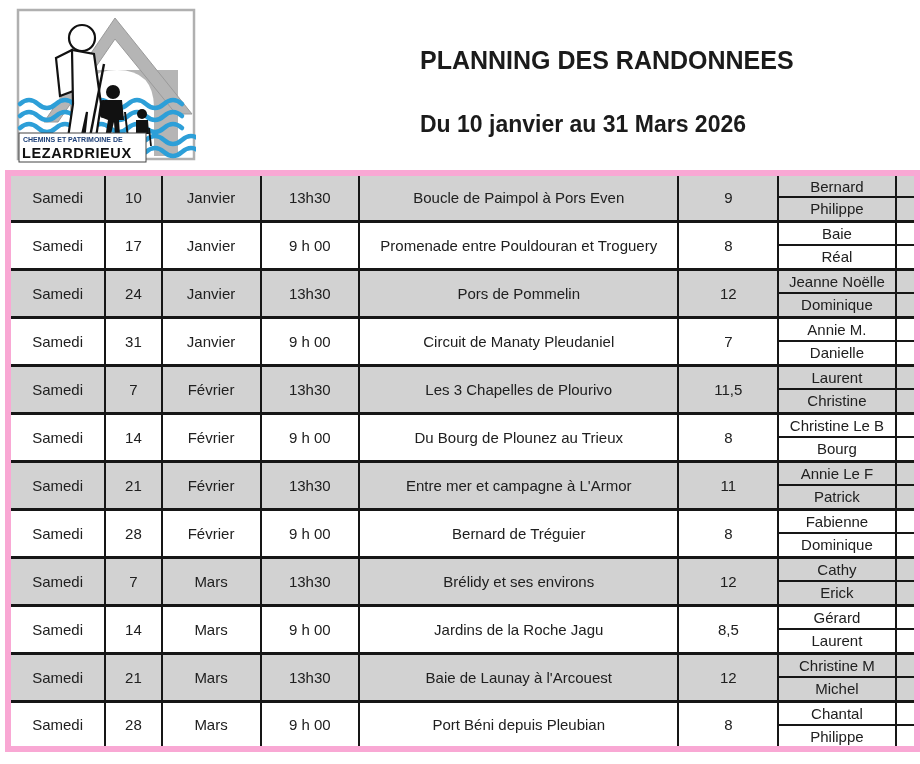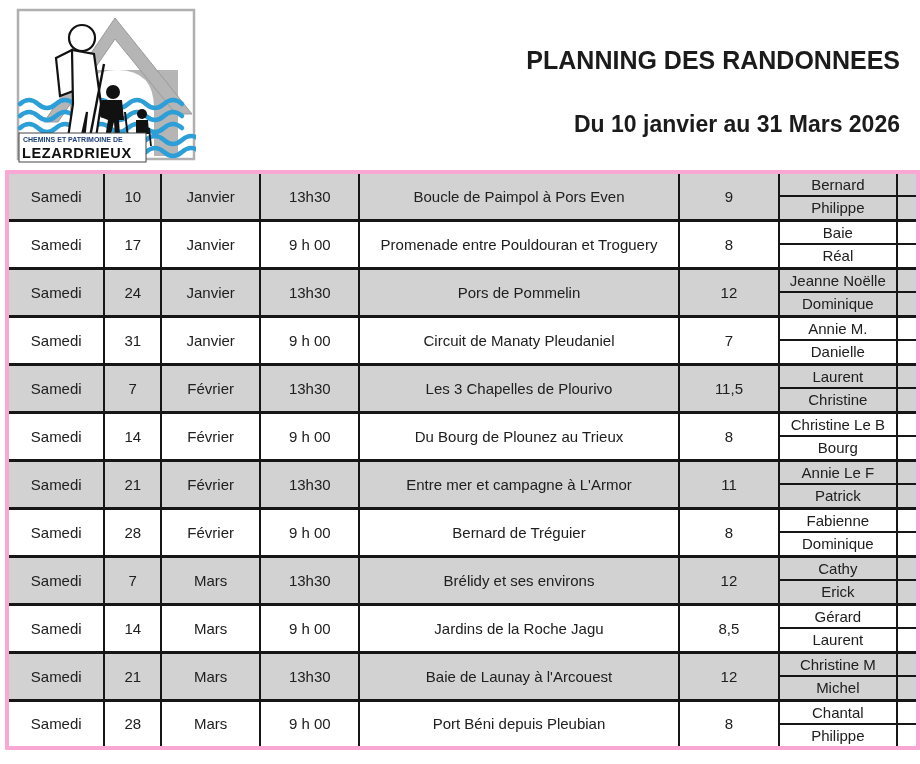--- a/index.html
+++ b/index.html
@@ -3,27 +3,27 @@
 <meta charset="utf-8">
 <style>
   html,body{margin:0;padding:0;background:#fff;}
   .page{position:relative;width:920px;height:764px;background:#fff;overflow:hidden;
         font-family:"Liberation Sans",sans-serif;}
 
   
   .logo{position:absolute;left:16px;top:8px;width:180px;height:158px;}
 
   
-  .titles{position:absolute;left:420px;top:46px;width:480px;text-align:right;color:#1b1b1b;}
+  .titles{position:absolute;left:420px;top:46px;width:480px;text-align:left;color:#1b1b1b;}
   .titles .t1{font-size:25px;font-weight:bold;letter-spacing:0px;}
   .titles .t2{font-size:23px;font-weight:bold;margin-top:36px;}
 
   
   .ptable{position:absolute;left:5px;top:170px;border-collapse:collapse;table-layout:fixed;
-          border:4px solid #f9a8d4;}
+          border:6px solid #f9a8d4;}
   .ptable td{border:2px solid #161616;text-align:center;vertical-align:middle;
              font-size:15px;color:#202020;padding:0 2px;overflow:hidden;white-space:nowrap;}
   .ptable tr{height:24px;}
   .ptable tr.row-start td{border-top:3px solid #161616;}
   .shaded td{background:#d2d2d2;}
   .plain td{background:#ffffff;}
   td.sliver{border-right:none;}
   col.c-day{width:99px;} col.c-num{width:58px;} col.c-month{width:101px;}
   col.c-time{width:101px;} col.c-hike{width:321px;} col.c-dist{width:103px;}
   col.c-lead{width:118px;} col.c-sliver{width:22px;}

